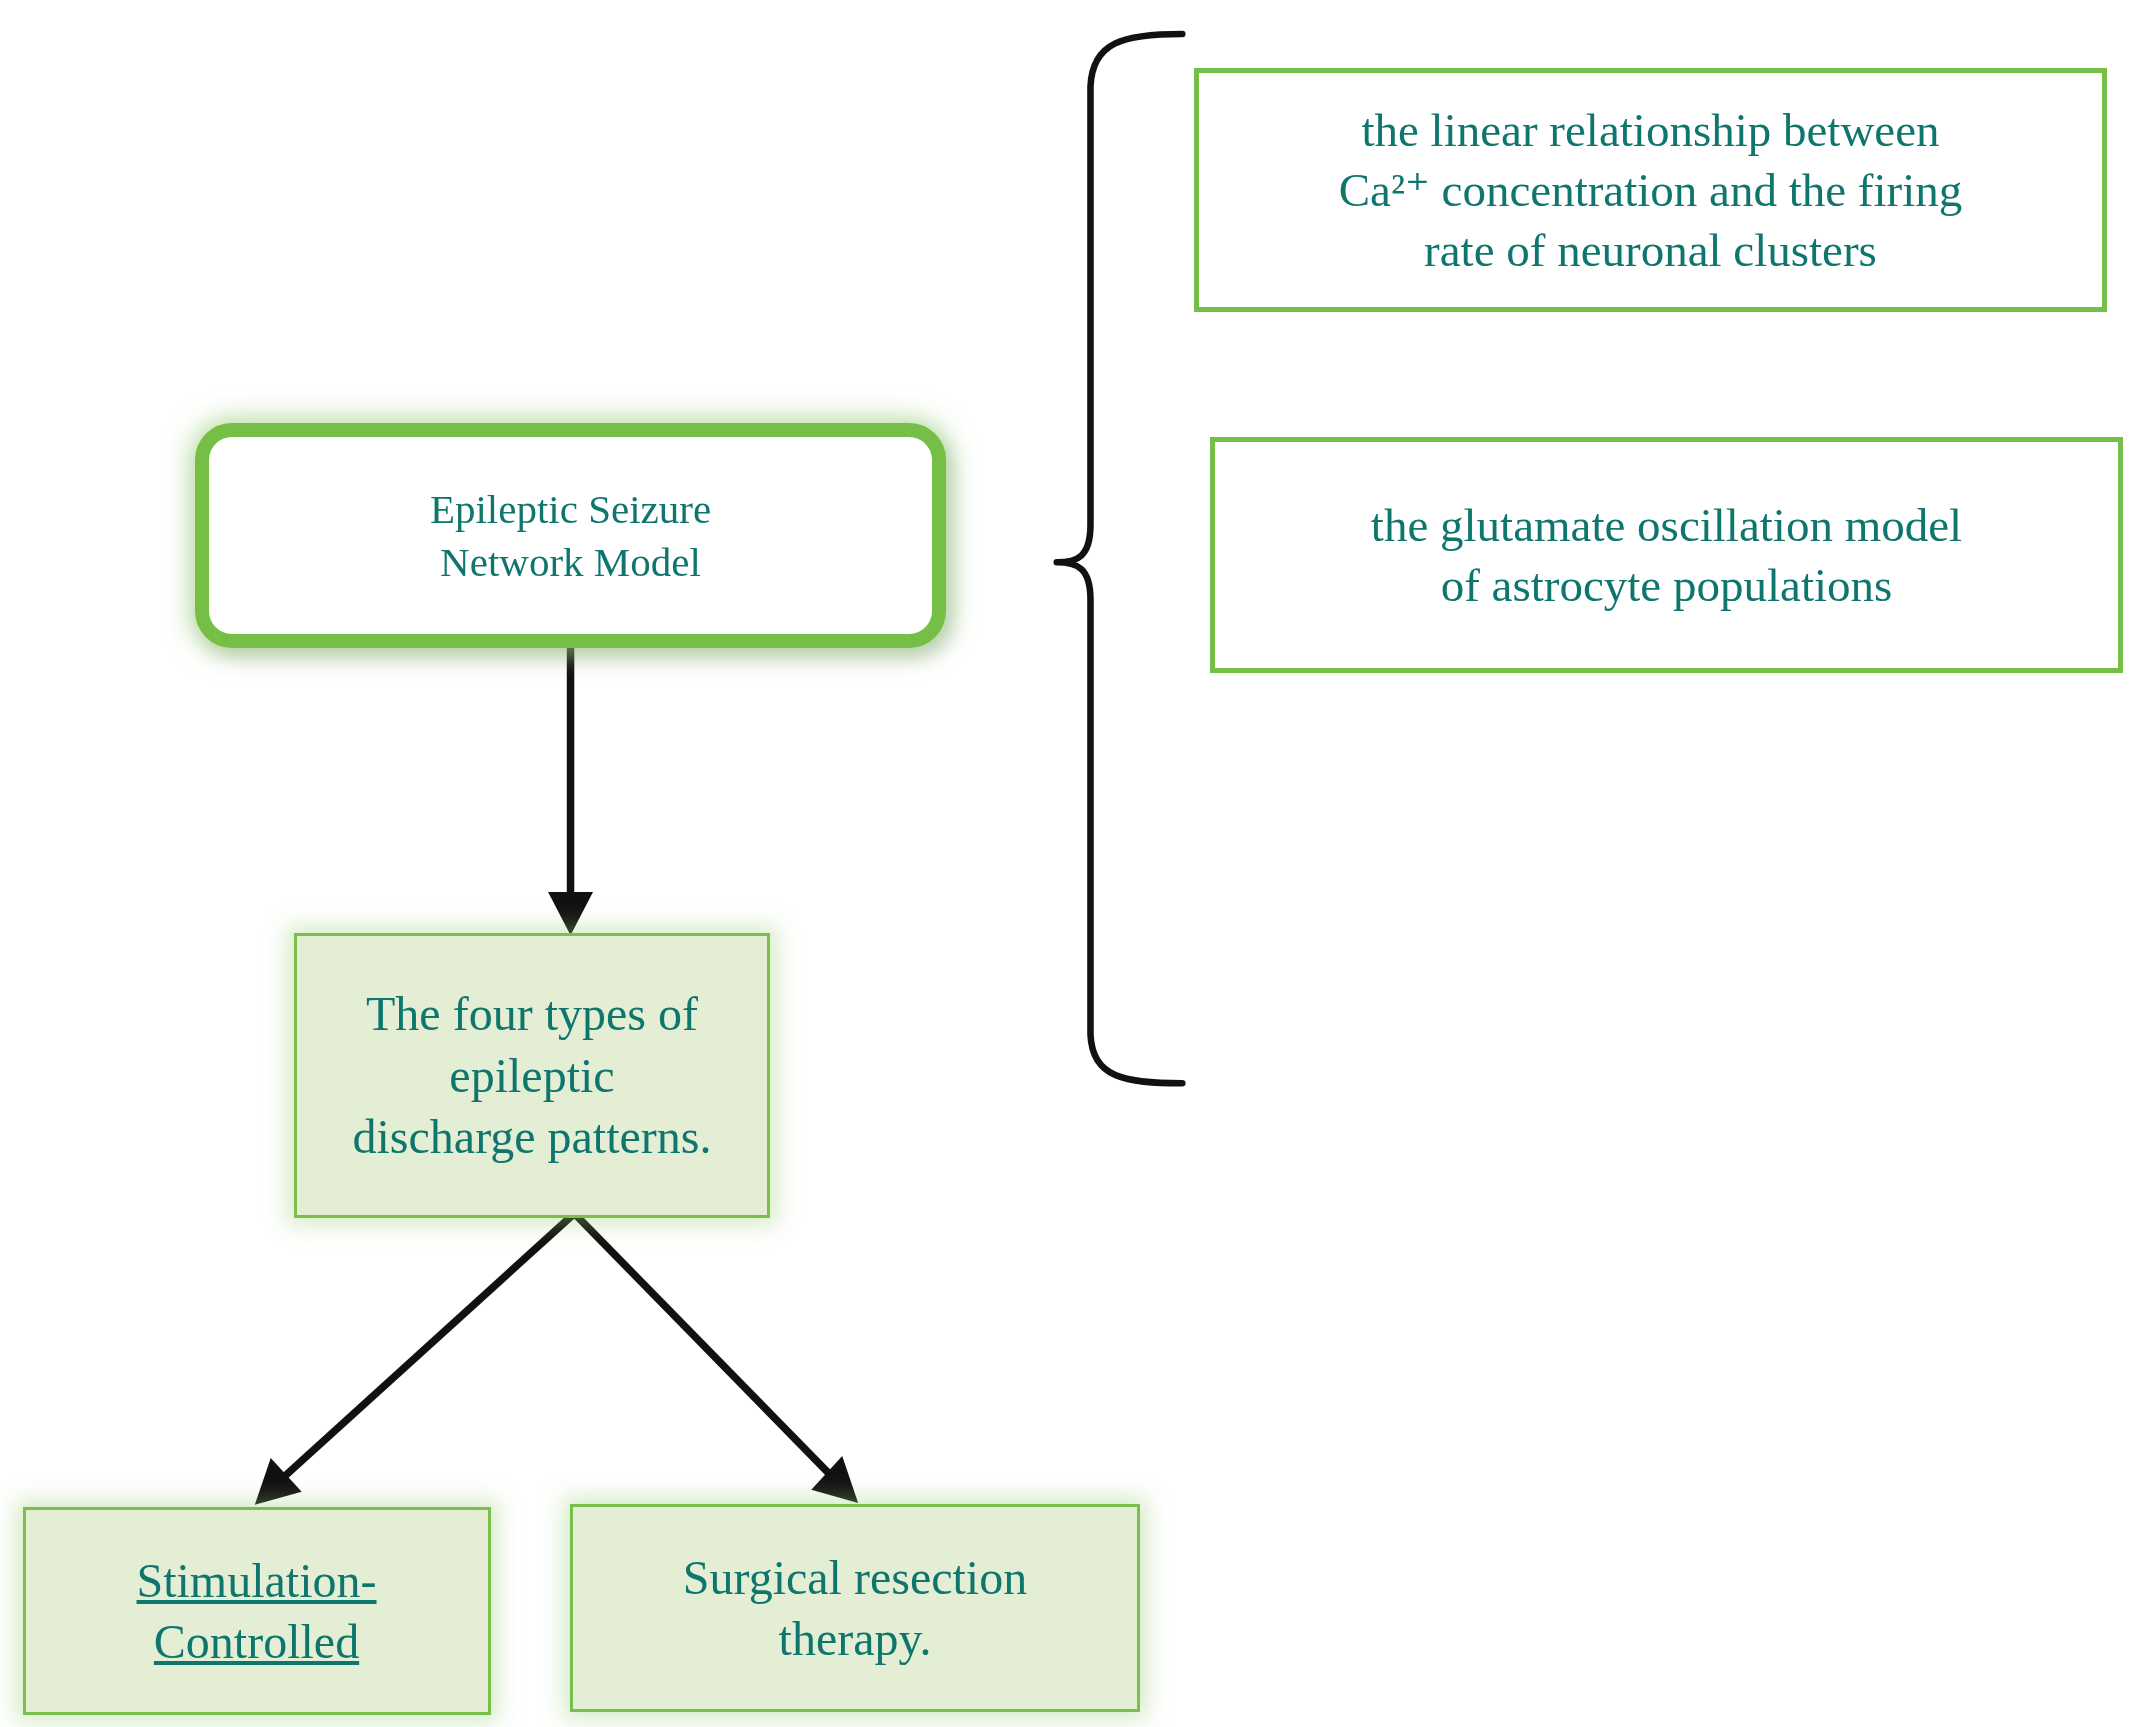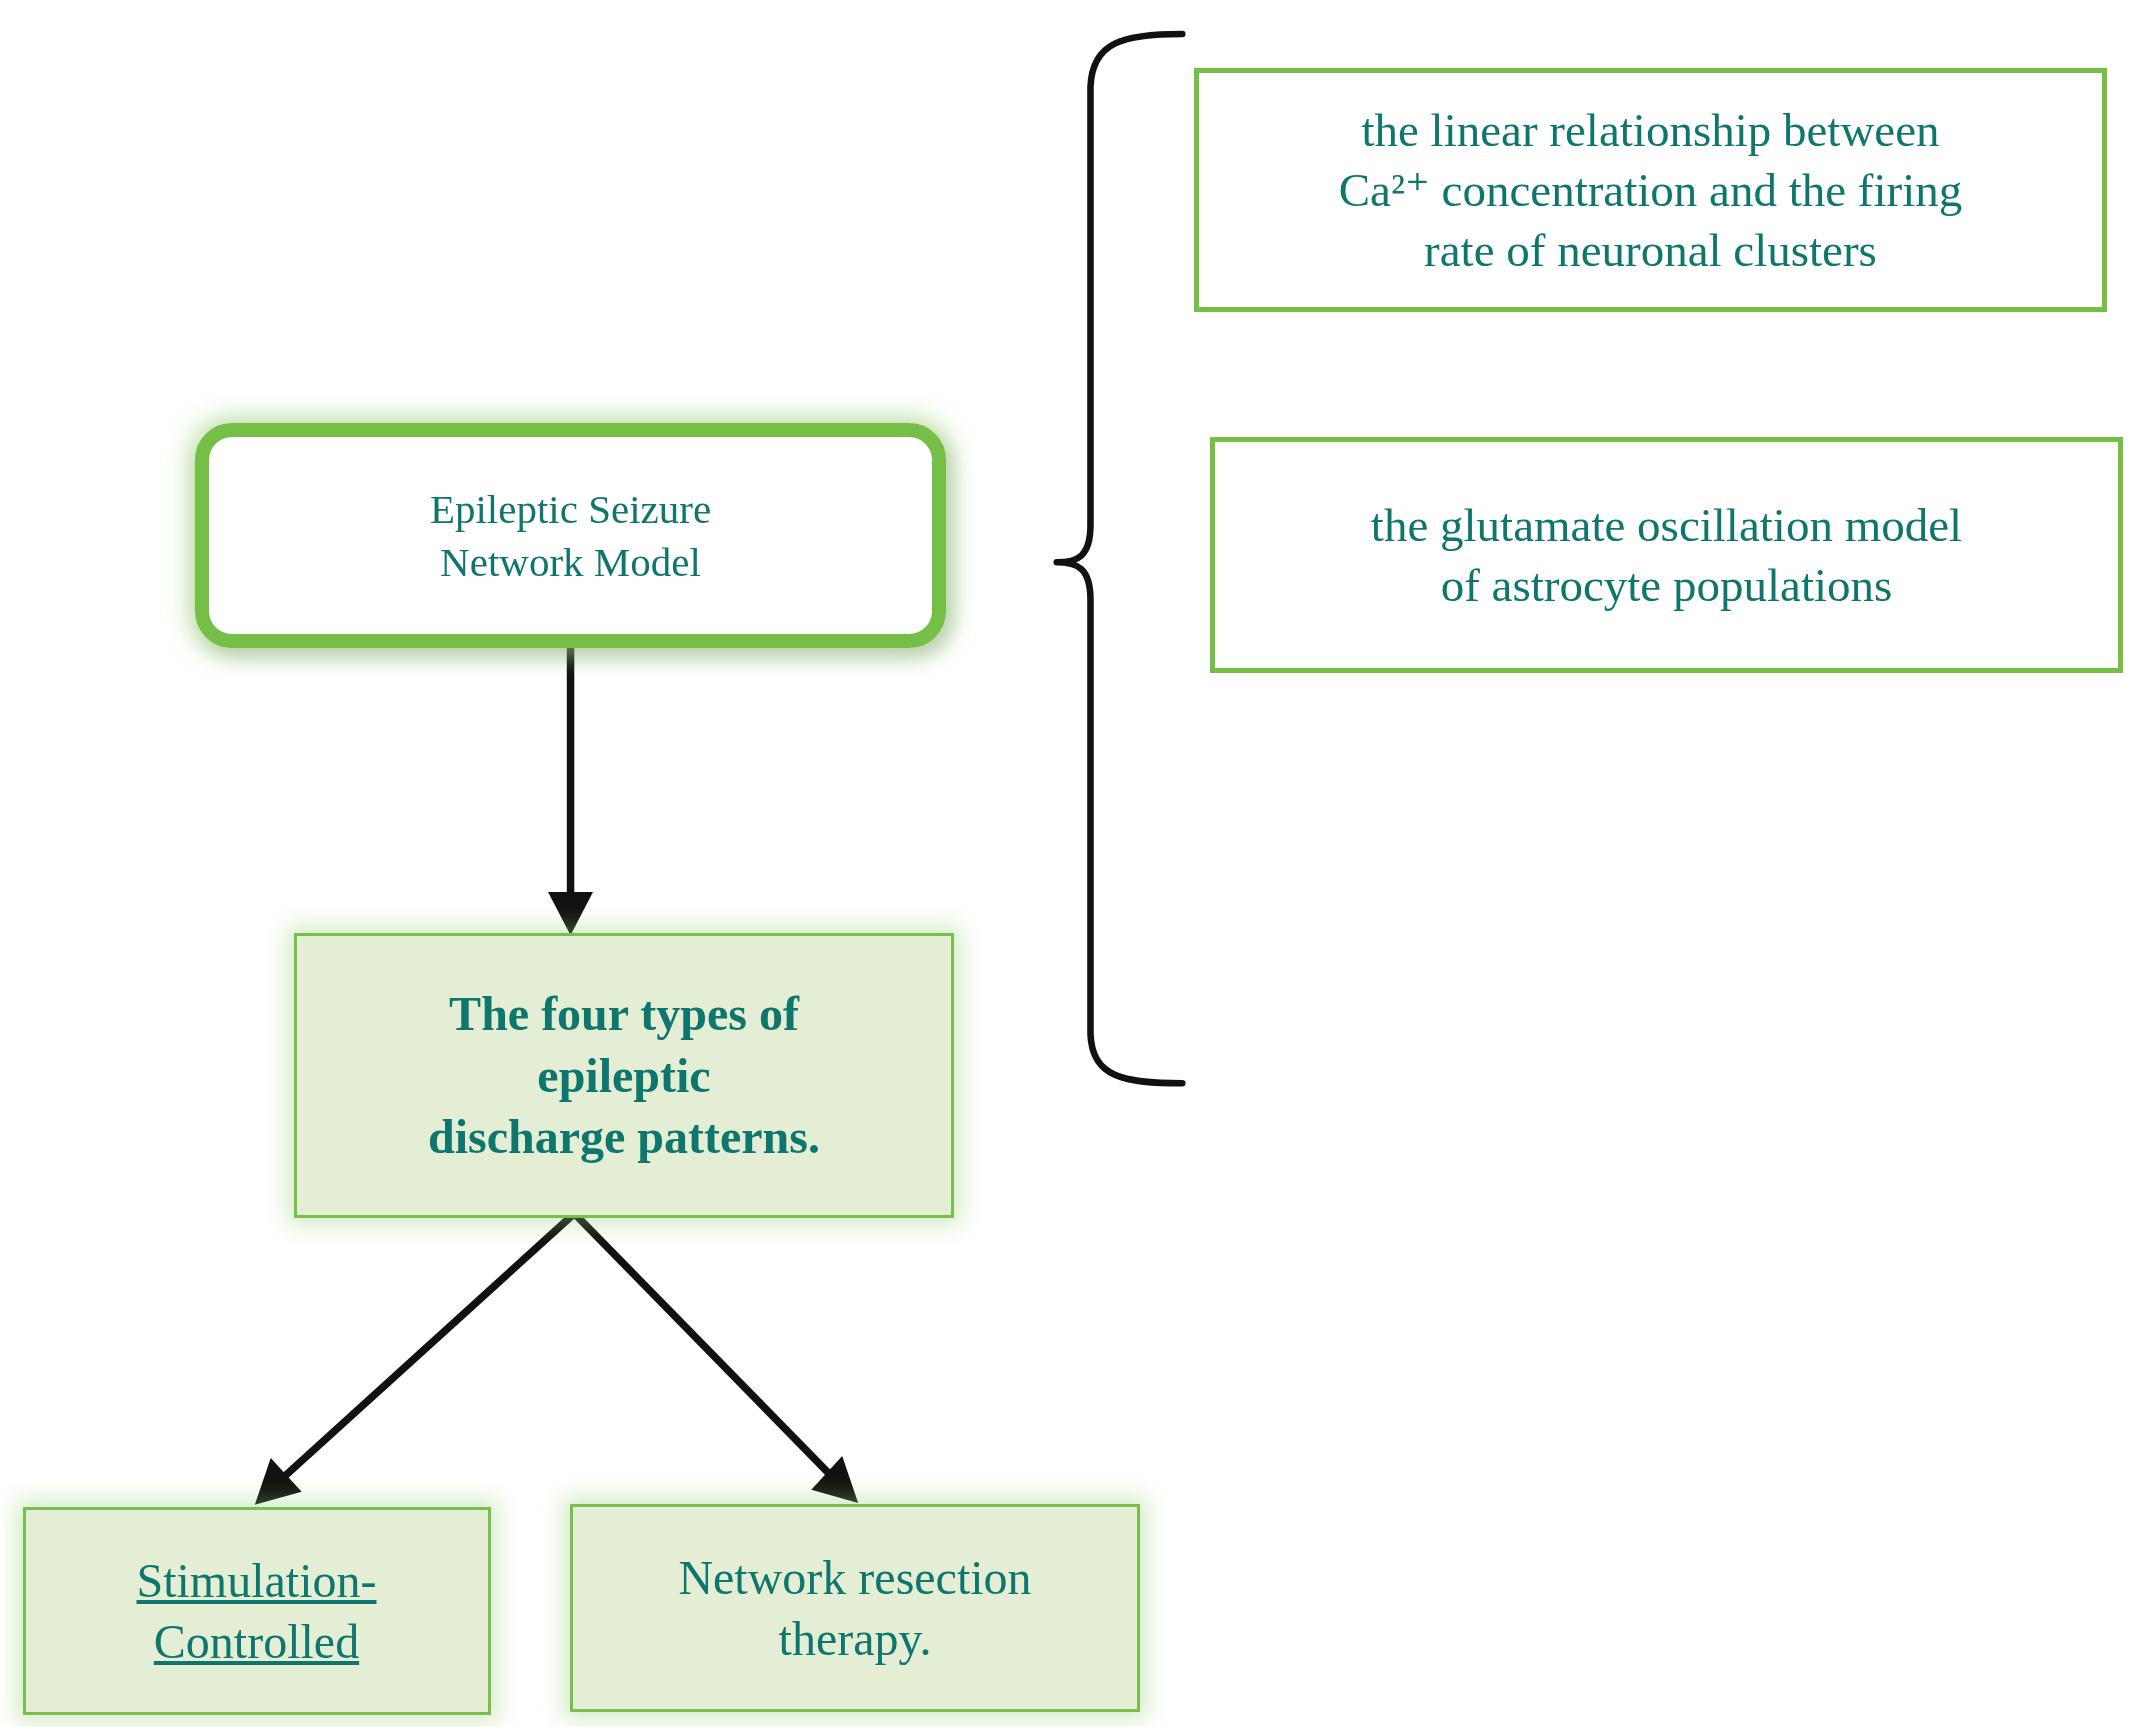--- a/index.html
+++ b/index.html
@@ -62,21 +62,21 @@
 
   
   .filled-box {
     background: #e3eed4;
     border: 3.7px solid #79bf4c;
     font-size: 48px;
     padding: 3.7px 17px;
     box-shadow: 0 0 20.6px 6.6px rgba(150, 205, 115, 0.40);
     z-index: 4;
   }
-  #patterns-node  { left: 294px; top: 933px;  width: 660px; height: 285px; font-weight: bold; }
+  #patterns-node  { left: 294px; top: 933px;  width: 476px; height: 285px; }
   #therapy-node-1 { left: 22.5px;  top: 1507px; width: 468px; height: 208px; text-decoration: underline; }
   #therapy-node-2 { left: 570px; top: 1504px; width: 570px; height: 208px; }
 
   
   #connectors {
     position: absolute;
     left: 0;
     top: 0;
     width: 2136px;
     height: 1728px;
@@ -139,18 +139,18 @@
 epileptic
 discharge patterns.</span>
   </div>
 
   <div class="node filled-box" id="therapy-node-1">
     <span class="label">Stimulation-
 Controlled</span>
   </div>
 
   <div class="node filled-box" id="therapy-node-2">
-    <span class="label">Network resection
+    <span class="label">Surgical resection
 therapy.</span>
   </div>
 
 </div>
 
 
 </body></html>

